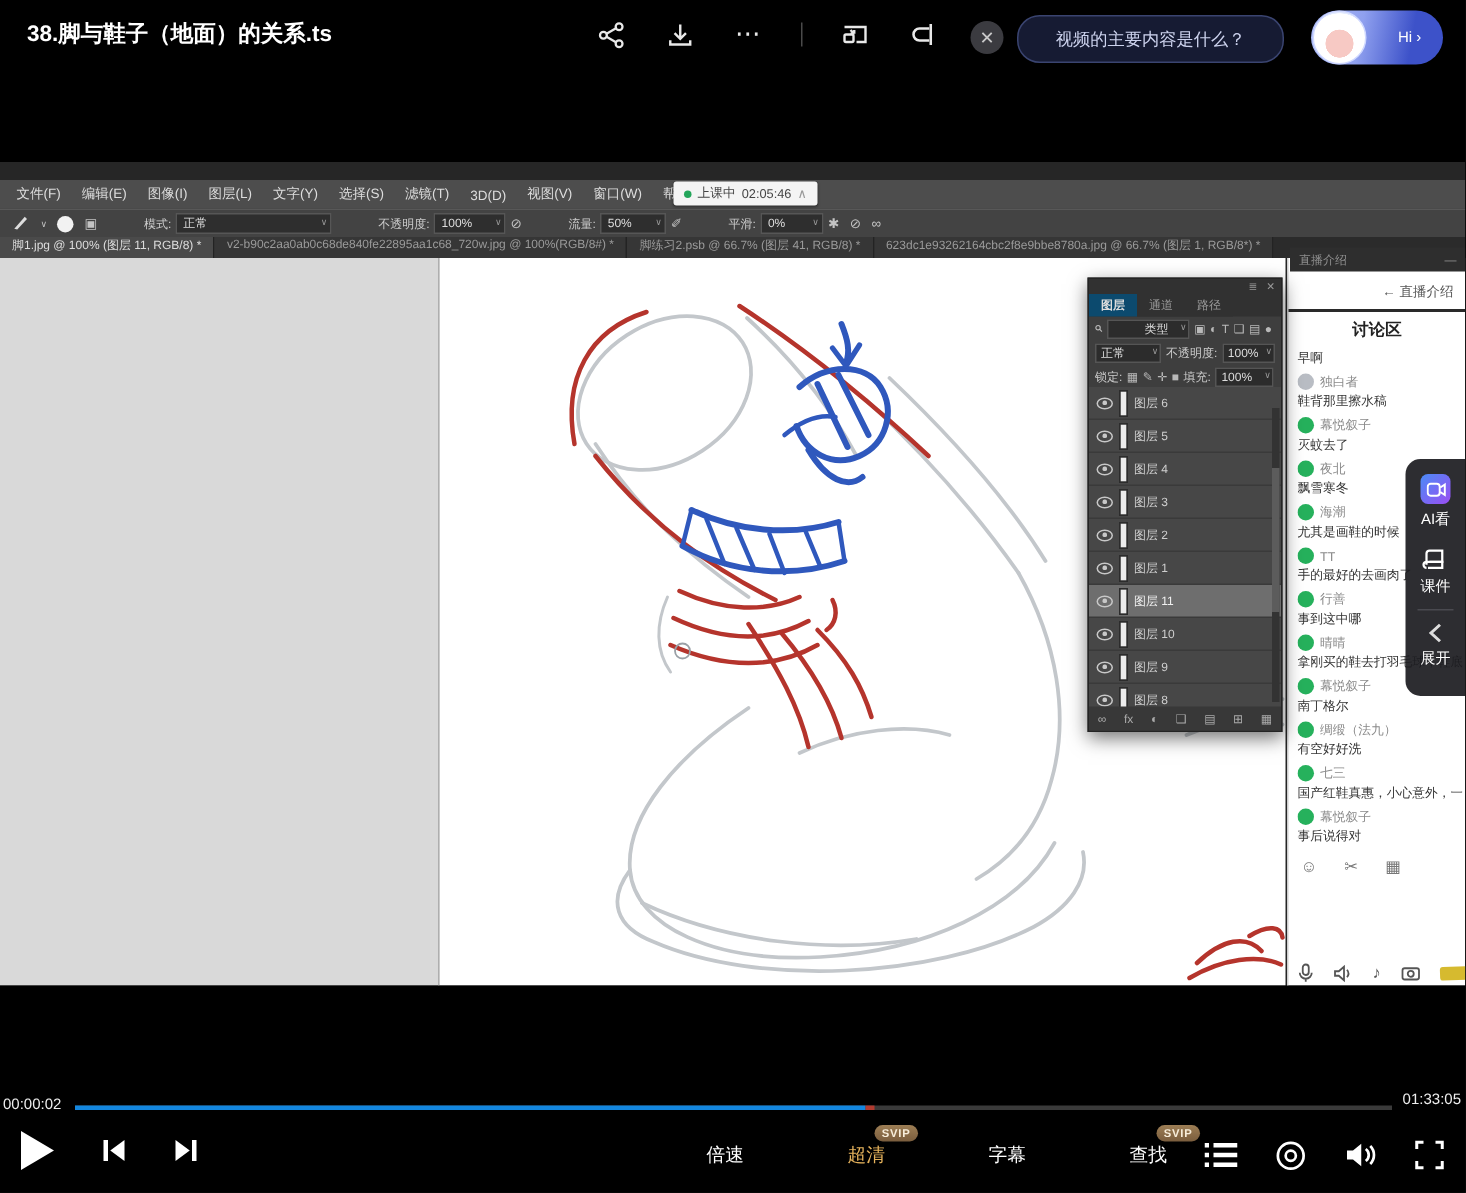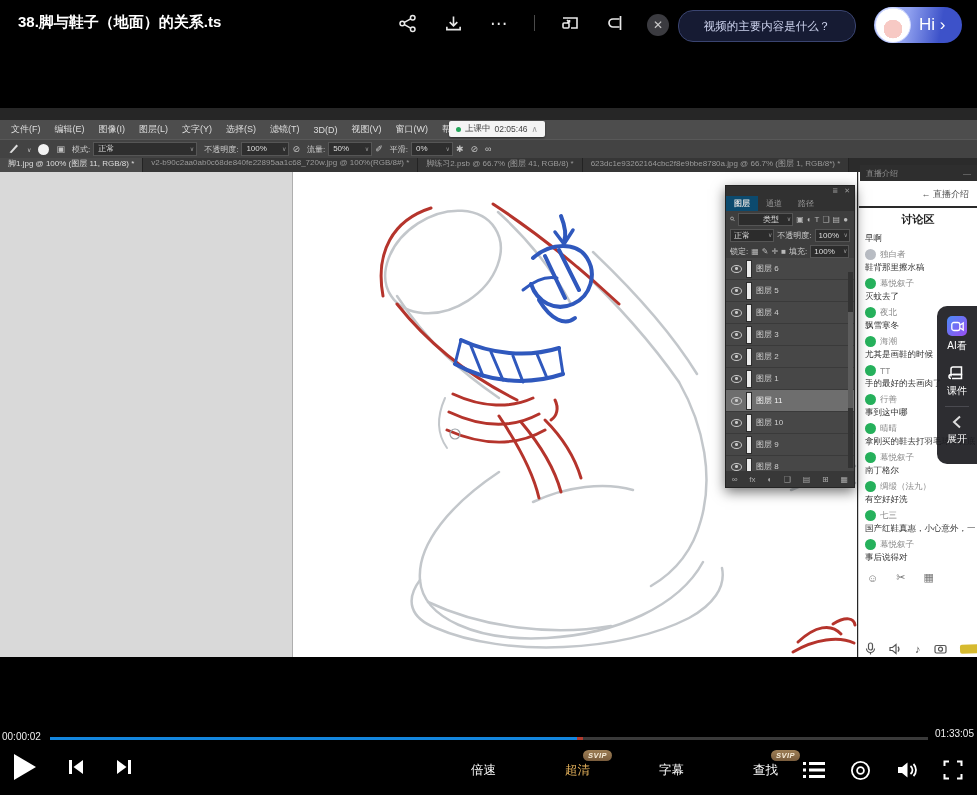--- a/index.html
+++ b/index.html
@@ -13,32 +13,32 @@
   .vdiv{width:1px;height:16px;background:#4a4a4a;}
   .close-circle{position:absolute;left:647px;top:14px;width:22px;height:22px;border-radius:50%;
     background:#3b3b40;color:#c9c9c9;font-size:12px;display:flex;align-items:center;justify-content:center;}
   .ai-pill{position:absolute;left:678px;top:10px;width:176px;height:30px;border-radius:15px;
     background:#161b33;border:1px solid #3a4470;color:#cdd3ee;font-size:11.5px;
     display:flex;align-items:center;justify-content:center;}
   .avatar-pill{position:absolute;left:874px;top:7px;width:88px;height:36px;border-radius:18px;
     background:linear-gradient(100deg,#aebdf8 0%,#8fa0ef 38%,#3d52c9 75%);display:flex;align-items:center;}
   .avatar{width:34px;height:34px;margin-left:1px;border-radius:50%;
     background:radial-gradient(circle at 50% 62%,#f7c9c4 0 34%,#ffffff 35% 74%,#e4ecff 75%);border:1px solid #cfd8ff;}
-  .avatar-txt{color:#fff;font-size:17px;margin-left:8px;white-space:nowrap;}
+  .avatar-txt{color:#fff;font-size:10px;margin-left:21px;white-space:nowrap;}
   
   .ps-root{position:absolute;left:0;top:108px;width:977px;height:549px;background:#262626;overflow:hidden;}
   .menubar{position:absolute;left:0;top:12px;width:100%;height:19px;background:#4d4d4d;
     display:flex;align-items:center;padding-left:4px;box-sizing:border-box;}
   .menu-item{font-size:9px;color:#ddd;padding:0 7px;white-space:nowrap;}
   .class-badge{position:absolute;left:449px;top:13px;height:16px;background:#f4f4f4;border-radius:2px;
     display:flex;align-items:center;gap:4px;padding:0 7px;font-size:8.5px;color:#444;z-index:5;box-shadow:0 1px 2px rgba(0,0,0,.4);}
   .green-dot{width:5px;height:5px;border-radius:50%;background:#23a55a;}
   .optionsbar{position:absolute;left:0;top:31px;width:100%;height:19px;background:#434343;border-top:1px solid #585858;
     display:flex;align-items:center;gap:7px;padding-left:8px;box-sizing:border-box;font-size:8px;color:#ccc;}
-  .opt-group{display:flex;align-items:center;gap:3px;white-space:nowrap;}
+  .opt-group{display:flex;align-items:center;gap:3px;white-space:nowrap;margin-left:24px;}
   .opt-select{background:#2e2e2e;border:1px solid #565656;height:12px;line-height:12px;padding:0 12px 0 4px;position:relative;color:#ddd;}
   .opt-select::after{content:"∨";position:absolute;right:2px;top:0;font-size:6px;color:#999;}
   .brush-dot{width:11px;height:11px;border-radius:50%;background:#f2f2f2;}
   .opt-glyph{color:#c3c3c3;font-size:9px;}
   .tabsbar{position:absolute;left:0;top:50px;width:100%;height:14px;background:#2b2b2b;display:flex;overflow:hidden;}
   .doc-tab{height:14px;display:flex;align-items:center;gap:4px;font-size:8px;padding:0 8px;color:#9a9a9a;
     background:#363636;border-right:1px solid #232323;white-space:nowrap;flex-direction:column;}
   .doc-tab.active{background:#4a4a4a;color:#ddd;}
   .tab-close{color:#888;font-size:8px;}
   .workarea{position:absolute;left:0;top:64px;width:100%;height:485px;}
@@ -93,21 +93,21 @@
   .time-left{position:absolute;left:2px;top:731px;font-size:10px;color:#eee;}
   .time-right{position:absolute;right:3px;top:728px;font-size:10px;color:#eee;}
   .track{position:absolute;left:50px;top:737px;width:878px;height:3px;background:#3a3a3a;}
   .track-played{height:100%;background:#1386de;width:60%;}
   .track-marker{position:absolute;left:60%;top:0;width:6px;height:3px;background:#b23b30;}
   .controls-left{position:absolute;left:12px;top:752px;display:flex;align-items:center;gap:28px;}
   .controls-right{position:absolute;right:14px;top:750px;display:flex;align-items:center;gap:25px;color:#fff;font-size:12.5px;height:40px;}
   .ctrl-label{cursor:pointer;white-space:nowrap;margin-left:44px;}
   .svip-wrap{position:relative;}
   .svip-badge{position:absolute;top:-12px;right:-22px;background:linear-gradient(#9d7e55,#7a5d3d);
-    color:#f7edda;font-size:7.5px;font-weight:bold;font-style:italic;padding:1px 5px;border-radius:7px;letter-spacing:.5px;}
+    color:#f7edda;font-size:7.5px;font-weight:bold;padding:1px 5px;border-radius:7px;letter-spacing:.5px;}
   .gold{color:#e6b35c;}
   .cicon{display:flex;align-items:center;justify-content:center;cursor:pointer;}
 </style>
 </head>
 <body>
 
 <div id="stage">
 
   <div class="page-title">38.脚与鞋子（地面）的关系.ts</div>
   <div class="top-icons">

